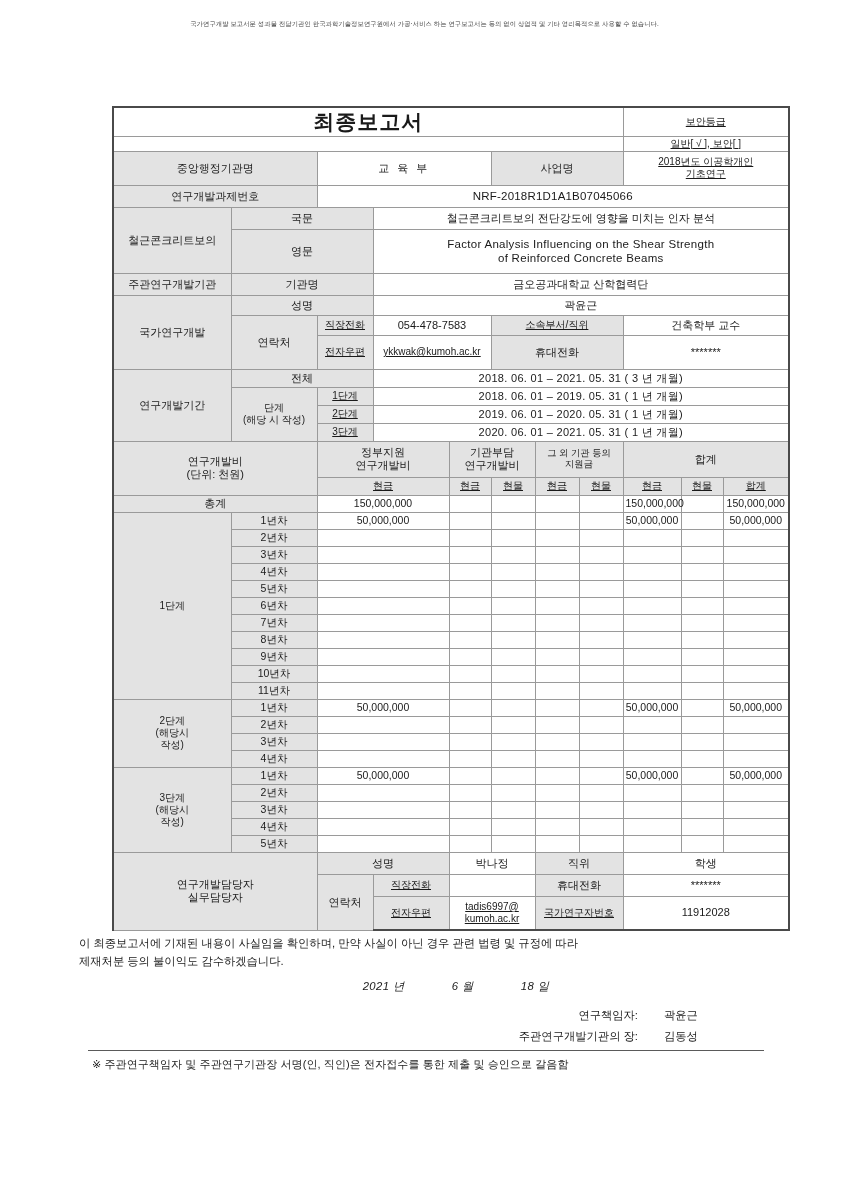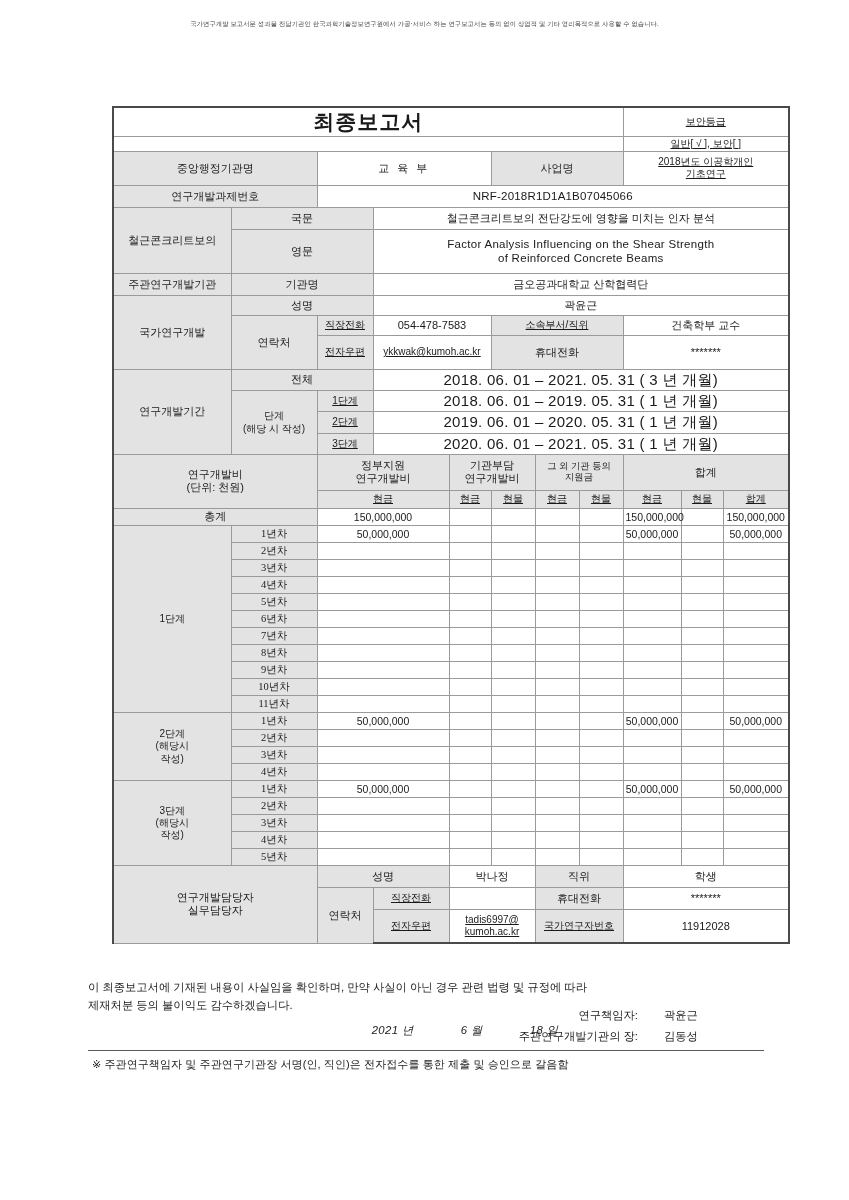--- a/index.html
+++ b/index.html
@@ -45,28 +45,28 @@
   .title-cell{
     font-size:21px;font-weight:bold;letter-spacing:1px;
     padding:6px 0 8px 0;
   }
   .num-cell{text-align:center;font-size:11.5px;letter-spacing:.2px;}
   .money{text-align:center;font-size:10.5px;letter-spacing:0px;}
   .small{font-size:10px;text-decoration:underline;}
   .tiny{font-size:9.3px;}
   .eng{font-size:11.5px;letter-spacing:.3px;line-height:1.5;}
   .spaced{letter-spacing:2.5px;}
-  .yr{font-size:10.5px;font-family:Liberation Serif, serif;}
+  .yr{font-size:10.5px;}
   .stage-lbl{font-size:10px;line-height:1.25;}
-  .period{font-size:15px;letter-spacing:.3px;}
+  .period{font-size:11px;letter-spacing:.3px;}
 
   
   .foot{
-    position:absolute;left:88px;top:934px;width:680px;
-    font-size:11.3px;line-height:1.62;margin-top:44px;
+    position:absolute;left:79px;top:934px;width:680px;
+    font-size:11.3px;line-height:1.62;
   }
   .foot p{margin:0;}
   .foot .just{text-align:justify;text-justify:inter-word;}
   .dateline{
     margin-top:6px;text-align:center;padding-left:74px;
     font-size:11.3px;letter-spacing:.4px;
   }
   .dateline span{display:inline-block;font-style:italic;}
   .d-gap{width:40px;}
   .signs{

